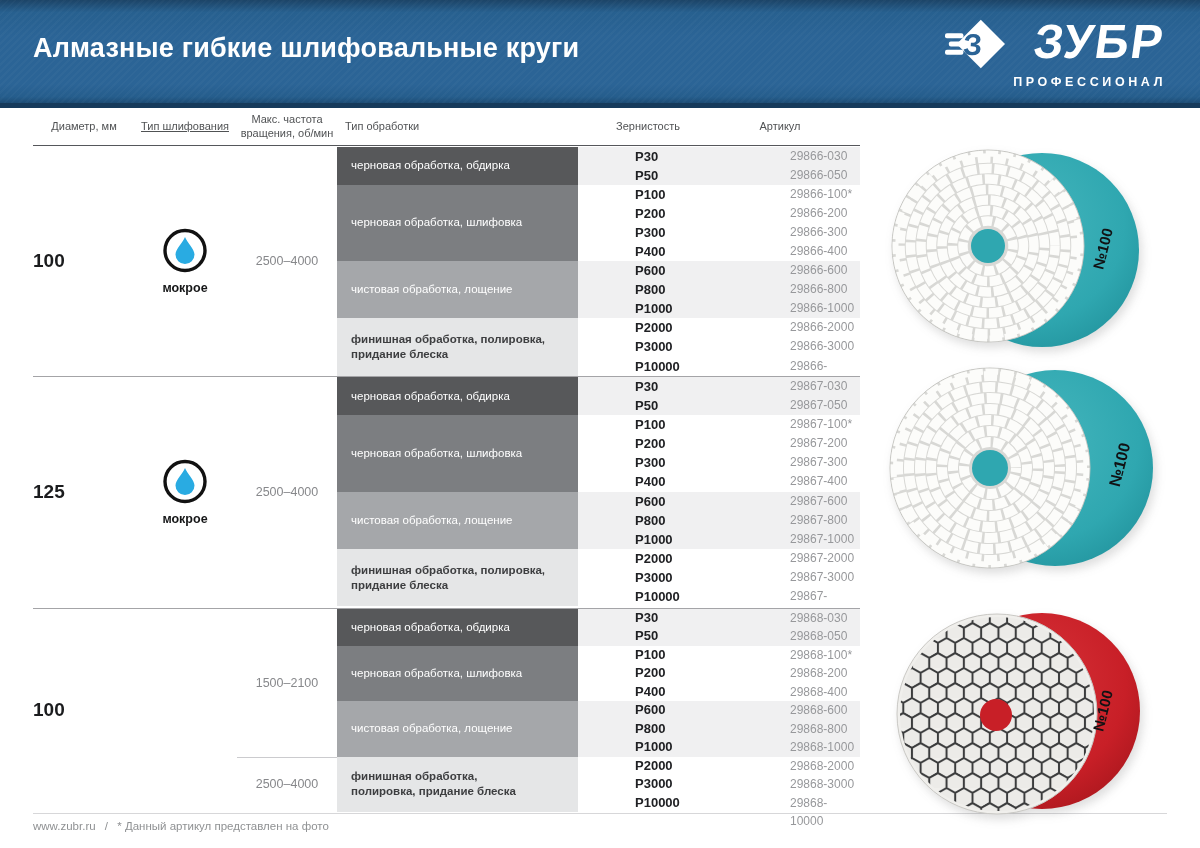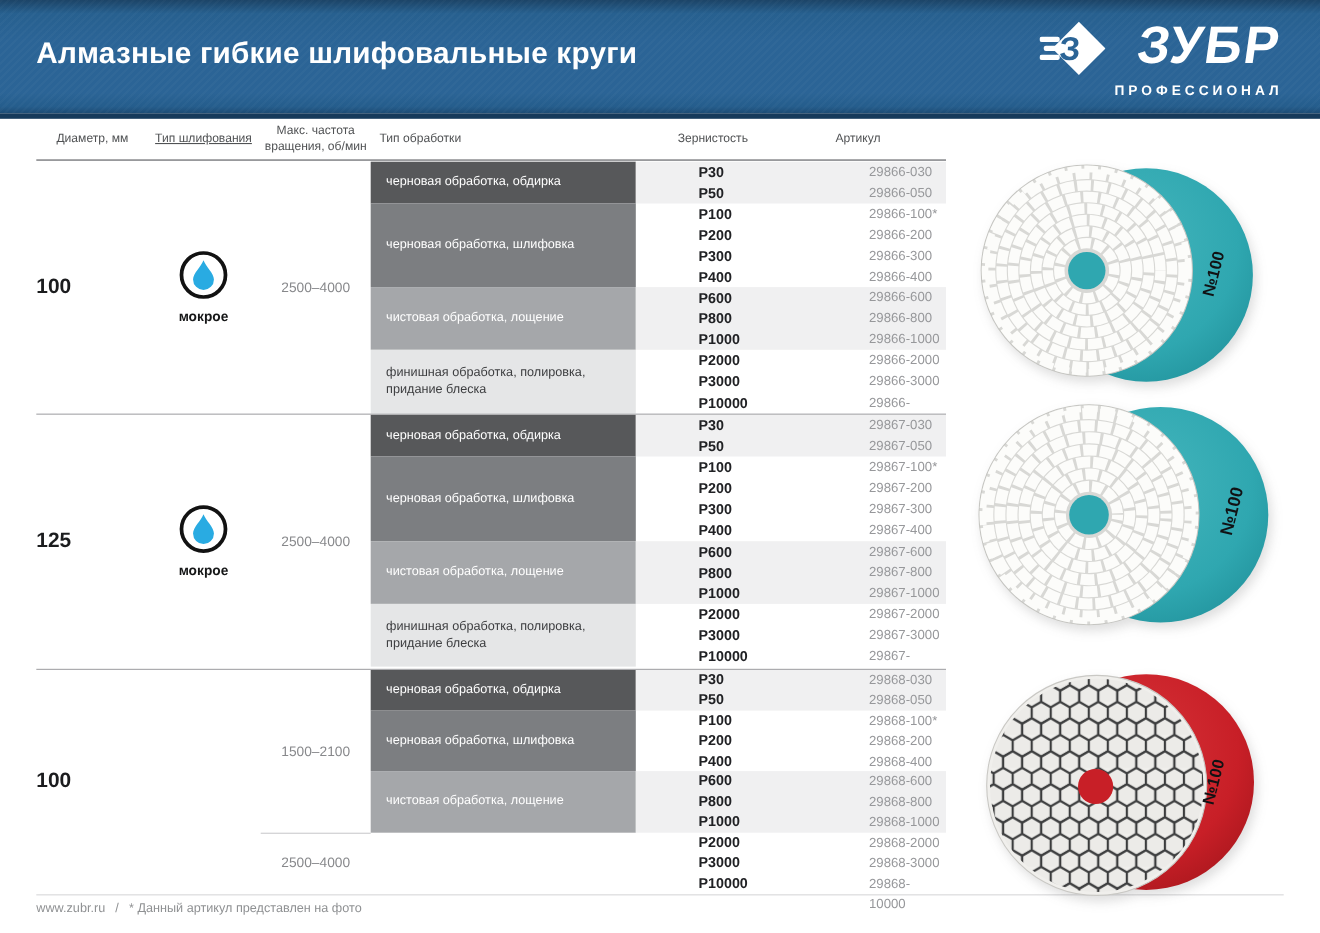--- a/index.html
+++ b/index.html
@@ -37,21 +37,21 @@
   .c-grind .lbl{font-weight:bold;font-size:12.5px;color:#151617;margin-top:3px;}
   .c-freq{position:absolute;left:204px;width:100px;text-align:center;
     font-size:12.5px;color:#87888b;display:flex;align-items:center;justify-content:center;}
   .band{position:absolute;left:304px;width:523px;}
   .box{position:absolute;left:0;top:0;bottom:0;width:241px;box-sizing:border-box;
     display:flex;align-items:center;padding-left:14px;font-size:11.5px;
     white-space:pre-line;line-height:1.3;}
   .shade-dark{background:var(--c-dark);color:#fff;}
   .shade-medium{background:var(--c-medium);color:#fff;}
   .shade-light{background:var(--c-light);color:#fff;}
-  .shade-finish{background:var(--c-finish);color:#3d3e40;font-weight:normal;}
+  .shade-finish{background:var(--c-finish);color:#3d3e40;font-weight:bold;}
   .band-data{position:absolute;left:241px;right:0;top:0;bottom:0;}
   .band-data.striped{background:var(--c-stripe);}
   .row{position:relative;width:100%;}
   .grit{position:absolute;left:57px;top:0;font-weight:bold;font-size:13px;color:#202124;}
   .sku{position:absolute;left:182px;top:0;font-size:12px;color:var(--c-sku);margin-left:30px;}
   .hsep{position:absolute;left:33px;width:827px;height:1px;background:#a4a4a7;}
   .hsep.bottom{width:1134px;background:#d7d7d9;}
   .freq-sep{position:absolute;left:204px;width:100px;height:1px;background:#cbcbce;}
 
   
@@ -295,20 +295,22 @@
               <span class="grit">P800</span>
               <span class="sku">29868-800</span>
             </div>
             <div class="row" style="height: 18.5px; line-height: 18.5px;">
               <span class="grit">P1000</span>
               <span class="sku">29868-1000</span>
             </div>
           </div>
         </div>
         <div class="band" style="top: 148px; height: 55.5px;">
+          <div class="box shade-finish">финишная обработка,
+полировка, придание блеска</div>
           <div class="band-data">
             <div class="row" style="height: 18.5px; line-height: 18.5px;">
               <span class="grit">P2000</span>
               <span class="sku">29868-2000</span>
             </div>
             <div class="row" style="height: 18.5px; line-height: 18.5px;">
               <span class="grit">P3000</span>
               <span class="sku">29868-3000</span>
             </div>
             <div class="row" style="height: 18.5px; line-height: 18.5px;">

